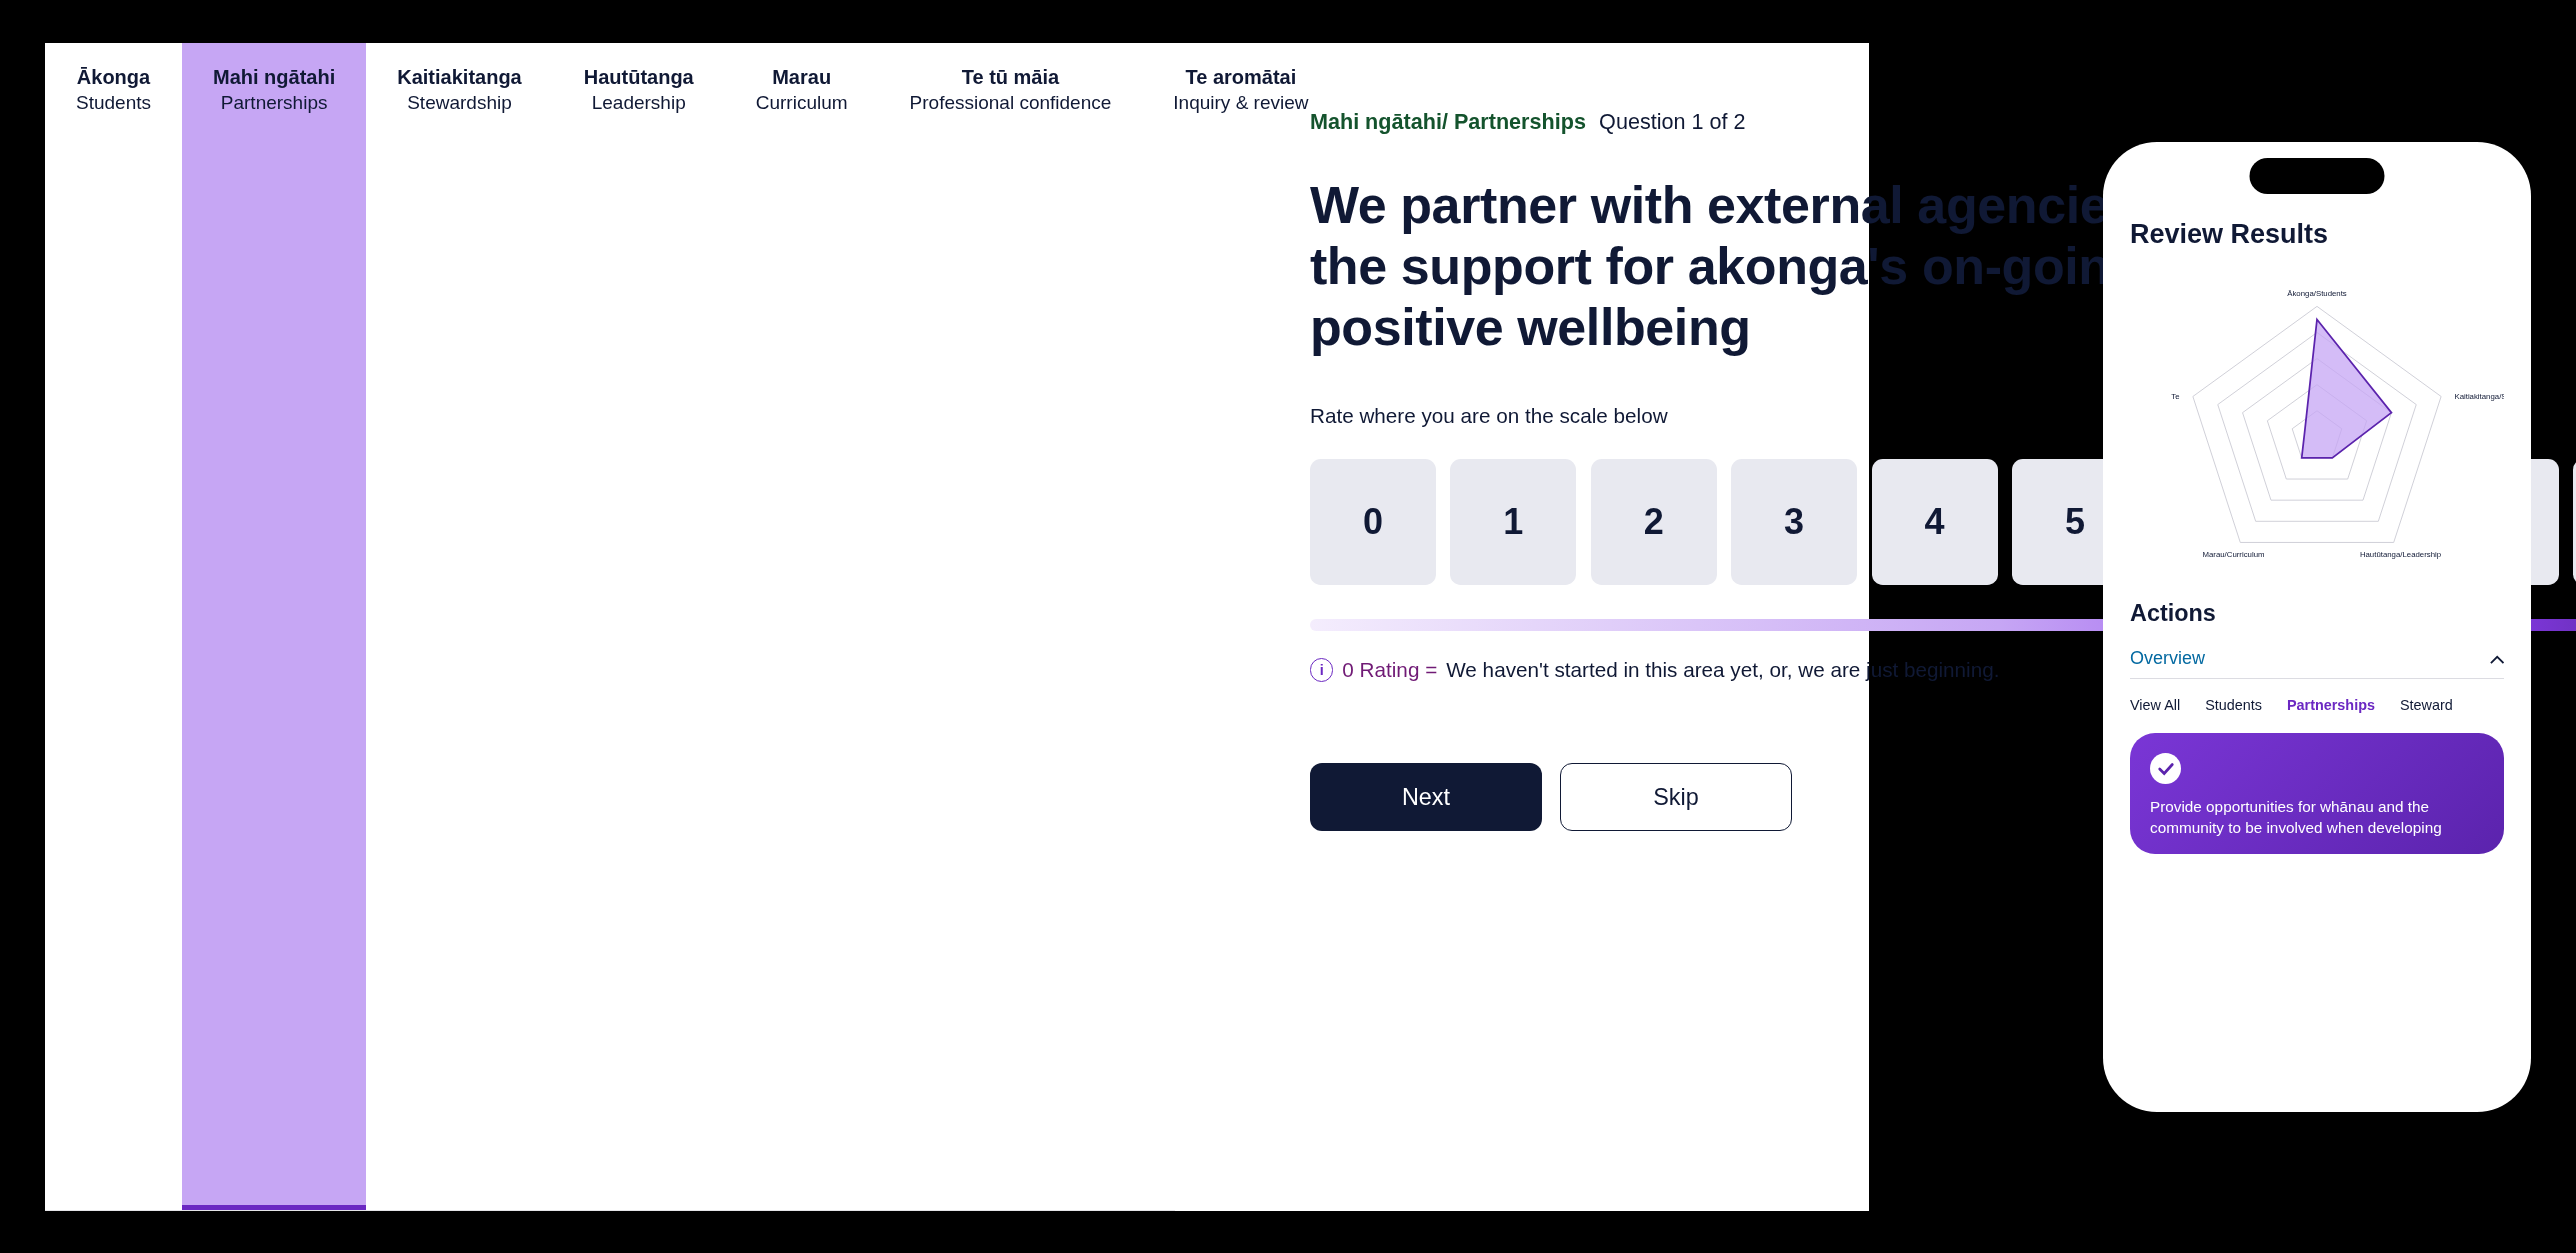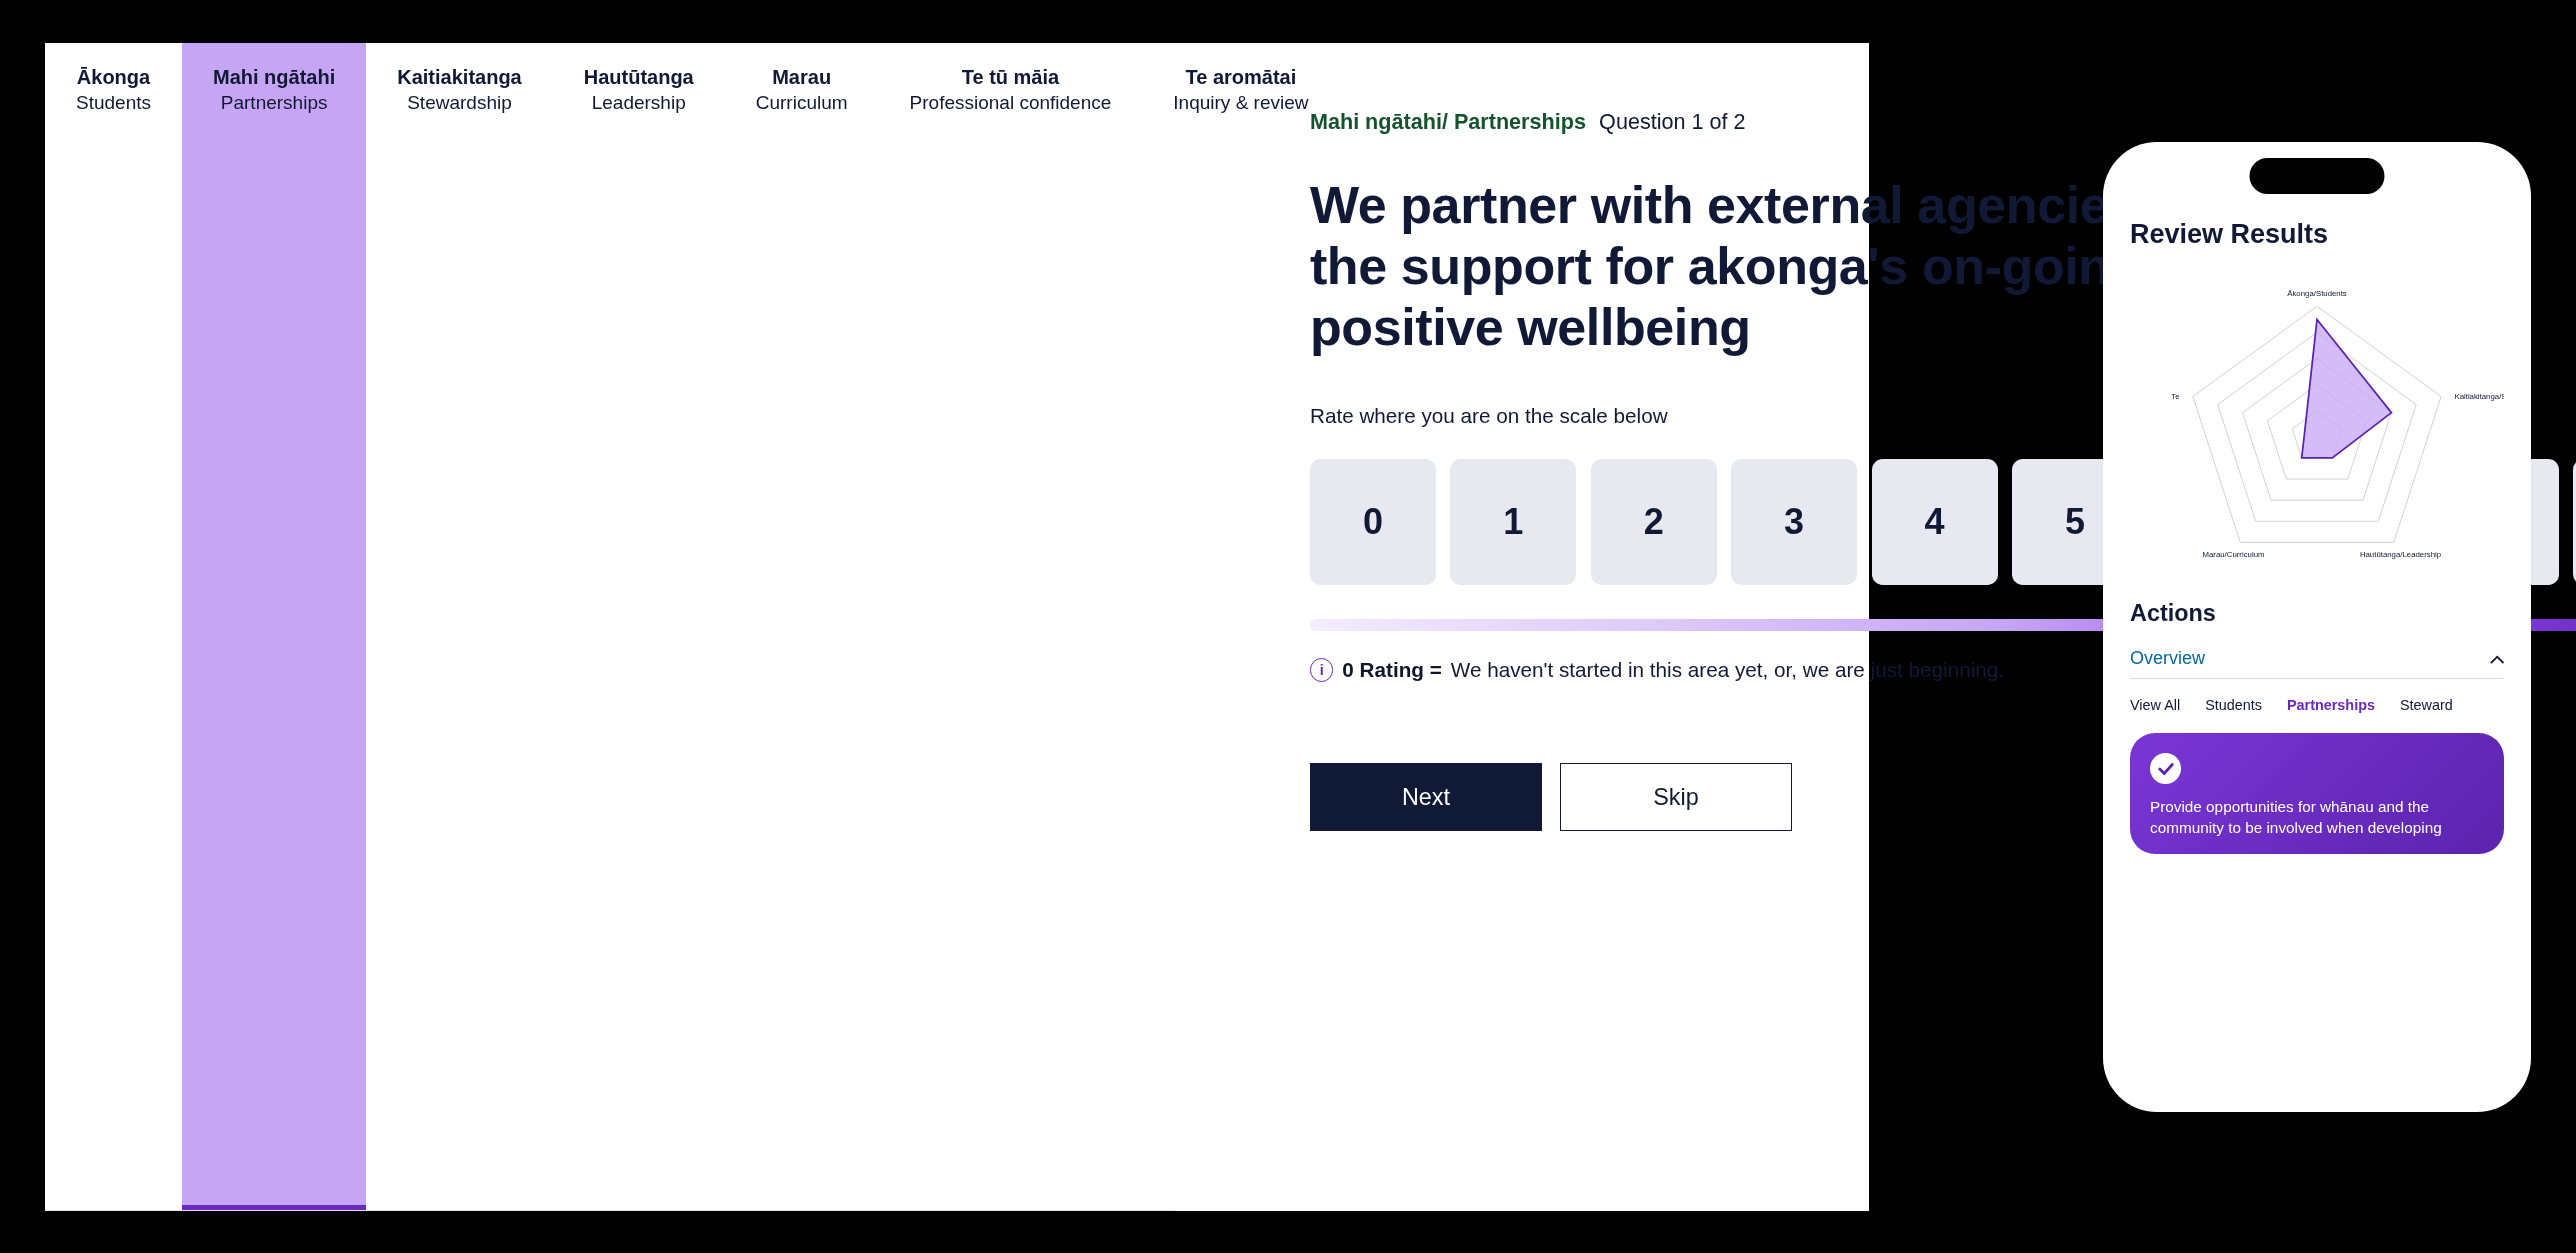--- a/index.html
+++ b/index.html
@@ -109,30 +109,30 @@
   }
   .legend {
     display:flex; align-items:center; gap:9px;
     font-size:20.7px; color:#101935;
   }
   .legend .info-icon {
     width:23.4px; height:23.4px; border:1.8px solid #6b28c2; border-radius:50%;
     display:flex; align-items:center; justify-content:center;
     color:#6b28c2; font-size:14.4px; font-weight:700;
   }
-  .legend .bold { color:#0f172a; font-weight:700; }
+  .legend .bold { color:#701a75; font-weight:400; }
   .footer-buttons {
     display:flex;
     gap:18px;
     margin-top:81px;
     align-items:center;
   }
   .btn {
     height:68px;
-    border-radius:0;
+    border-radius:12px;
     font-size:23.4px;
     display:flex; align-items:center; justify-content:center;
     cursor:pointer;
   }
   .btn.next { width:232px; background:#101935; color:#fff; }
   .btn.skip { width:232px; border:0.9px solid #101935; color:#101935; background:#fff; }
   .btn.na   { width:253px; border:0.9px solid #101935; color:#101935; background:#15803d; margin-left:auto; }
   
   .phone {
     width:465px; height:970px;

